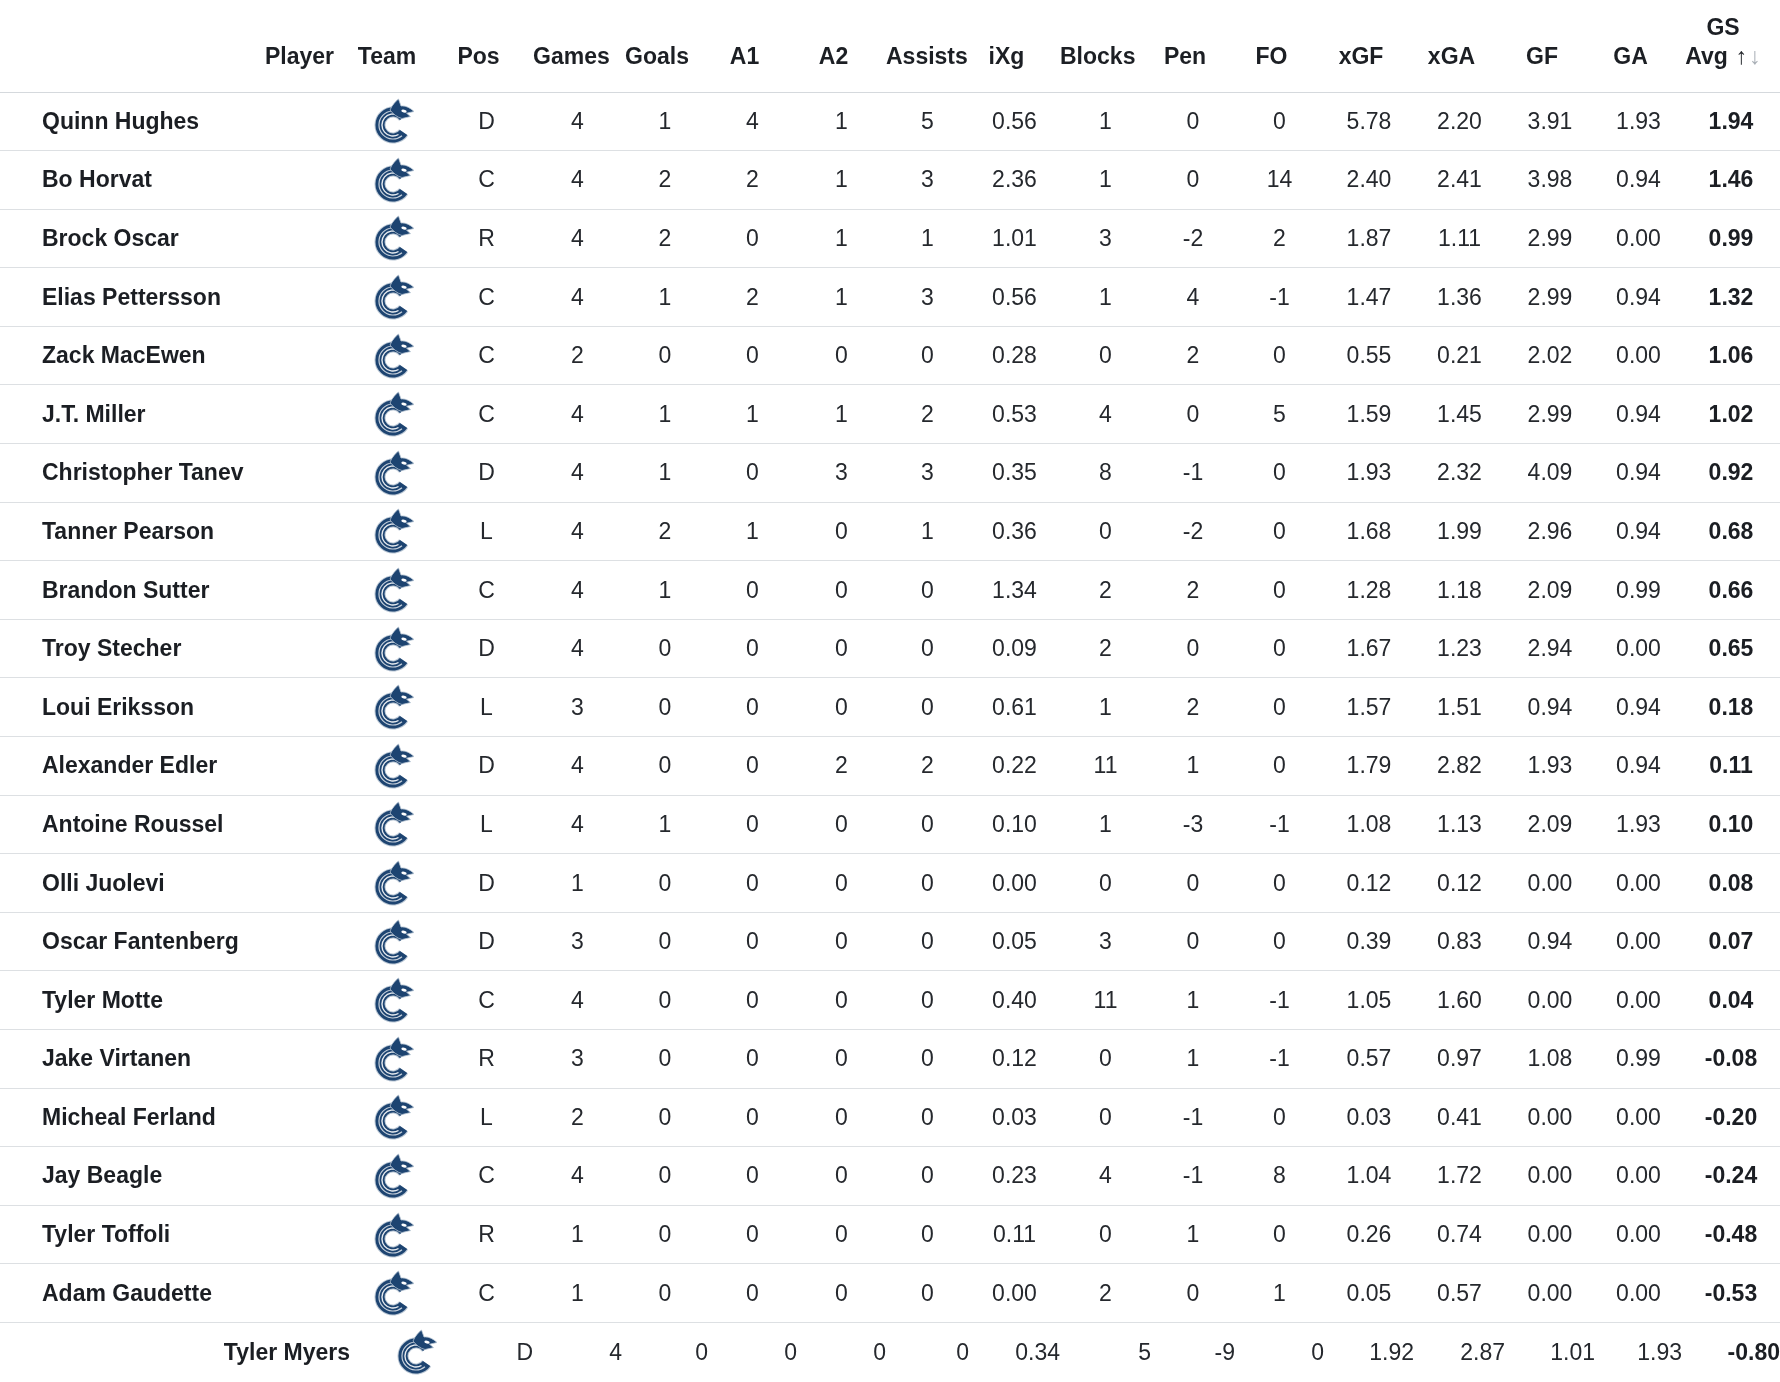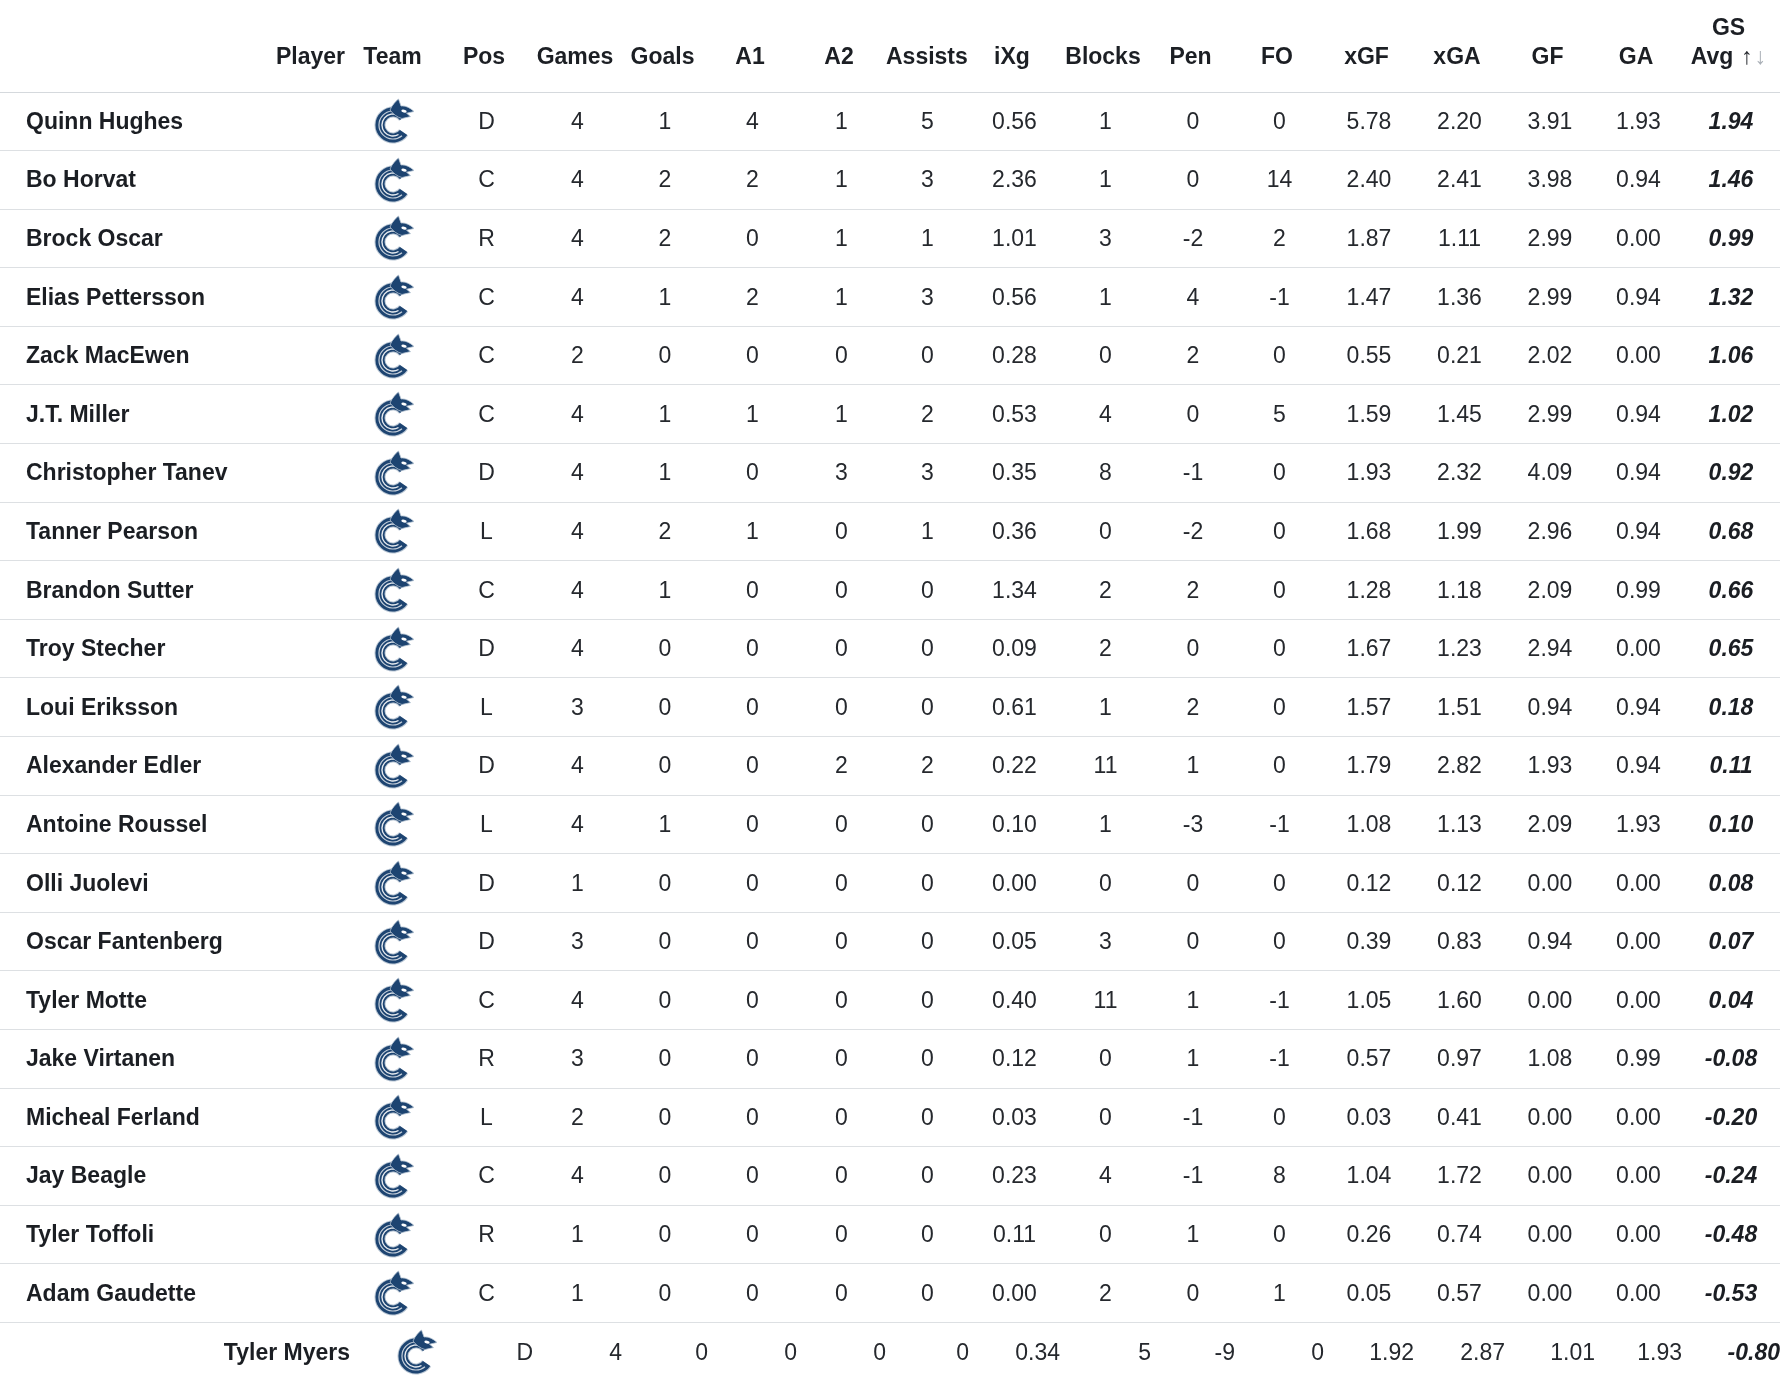--- a/index.html
+++ b/index.html
@@ -35,21 +35,21 @@
   col.col-xgf     { width: 90px;  }
   col.col-xga     { width: 91px;  }
   col.col-gf      { width: 90px;  }
   col.col-ga      { width: 87px;  }
   col.col-gs_avg  { width: 98px;  }
 
   thead th {
     height: 92px;
     box-sizing: border-box;
     vertical-align: bottom;
-    padding: 0 5px 21px 0;
+    padding: 0 16px 21px 0;
     font-size: 23px;
     font-weight: 700;
     color: #1c1f24;
     text-align: center;
     border-bottom: 1px solid #d5d9dd;
     white-space: nowrap;
     cursor: pointer;
     line-height: 1.26;
   }
   thead th.c-player { text-align: right; padding-left: 30px; }
@@ -62,26 +62,26 @@
     text-align: center;
     vertical-align: middle;
     border-bottom: 1px solid #dde0e3;
     white-space: nowrap;
     padding: 0;
   }
   tbody tr:last-child td { border-bottom: none; text-align: right; }
 
   tbody td.c-player {
     text-align: left;
-    padding-left: 26px;
+    padding-left: 42px;
     font-weight: 700;
     color: #1b1e23;
     font-size: 23px;
   }
-  tbody td.c-gs_avg { font-weight: 700; color: #1b1e23; font-style: italic; }
+  tbody td.c-gs_avg { font-weight: 700; color: #1b1e23; }
 
   .gs-line { display: block; }
   .sort-arrow-up {
     margin-left: 8px;
     color: #26292e;
     font-weight: 700;
   }
   .sort-arrow-down {
     margin-left: 2px;
     color: #a9afb6;

